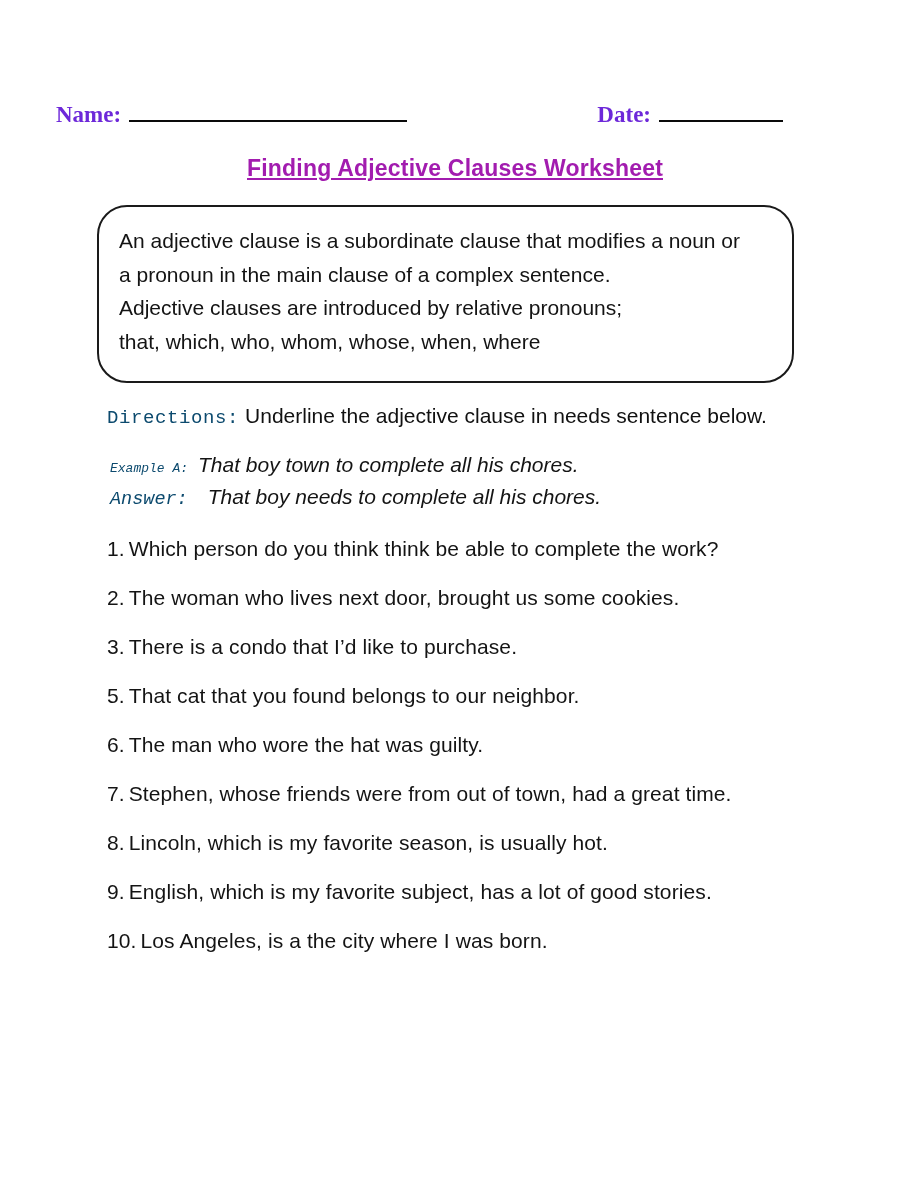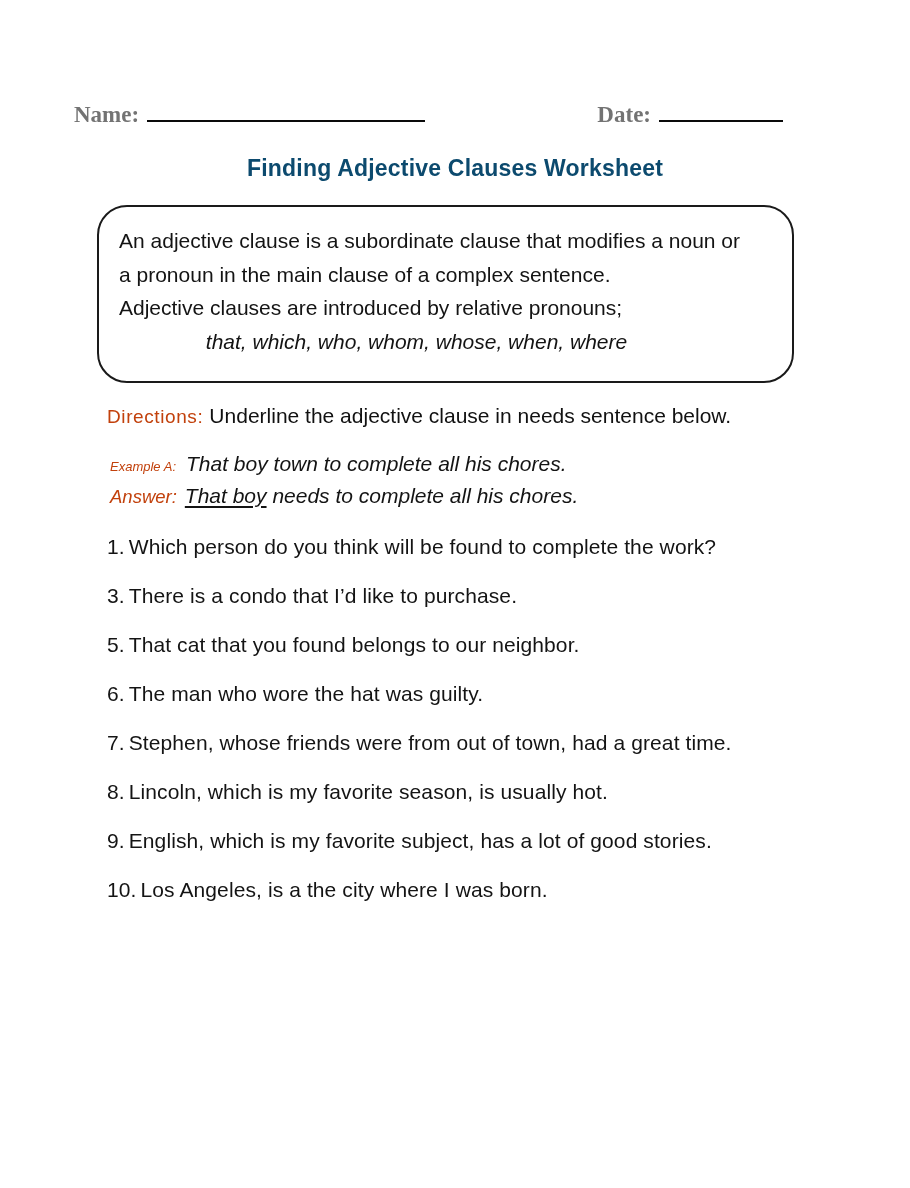--- a/index.html
+++ b/index.html
@@ -9,69 +9,69 @@
     background:#ffffff;
     margin:0 auto;
     font-family:"Liberation Sans", sans-serif;
     color:#111111;
     overflow:hidden;
   }
   
   .header-row{
     display:flex;
     justify-content:space-between;
-    padding:100px 127px 0 74px;
+    padding:100px 127px 0 56px;
     font-family:"Liberation Serif", serif;
     font-weight:bold;
     font-size:23px;
-    color:#737373;
+    color:#6d28d9;
   }
   .blank-line{
     display:inline-block;
     border-bottom:2px solid #0a0a0a;
     height:20px;
     margin-left:8px;
   }
   .name-line{width:278px;}
   .date-line{width:124px;}
 
   .worksheet-title{
     margin-top:27px;
     text-align:center;
     font-size:23px;
     font-weight:bold;
-    color:#0c4a6e;
+    color:#a21caf;
     letter-spacing:0.2px;
+    text-decoration:underline;
   }
 
   .definition-box{
     box-sizing:border-box;
     margin:23px 0 0 97px;
     width:697px;
     height:178px;
     border:2px solid #1a1a1a;
     border-radius:30px;
     padding:17px 18px 4px 20px;
     font-size:21px;
     line-height:33.5px;
     color:#141414;
   }
   .definition-box .pronouns{
-    font-style:italic;
-    text-align:center;
+    text-align:left;
     padding-right:60px;
   }
 
   .directions-row{
     margin:21px 0 0 107px;
     font-size:21px;
   }
   .label-font{
-    font-family:Liberation Sans, sans-serif;
-    color:#c2410c;
+    font-family:Liberation Mono, monospace;
+    color:#0c4a6e;
     text-align:center;
   }
   .directions-label{
     font-size:19px;
     letter-spacing:0.6px;
     margin-right:6px;
   }
   .example-row{
     margin:24px 0 0 110px;
     font-size:21px;
@@ -89,23 +89,23 @@
     font-style:italic;
     color:#141414;
   }
   .answer-label{
     font-size:18.5px;
     font-style:italic;
     margin-right:8px;
     margin-top:47px;
   }
   .underlined-part{
-    text-decoration:underline;
     text-decoration-thickness:2px;
     text-underline-offset:3px;
+    margin-left:12px;
   }
 
   .questions{
     margin:26px 0 0 107px;
   }
   .question-row{
     font-size:21px;
     line-height:26px;
     margin-top:23px;
     color:#141414;
@@ -143,21 +143,22 @@
 
   <div class="example-row">
     <span class="label-font example-label">Example A:</span><span>That boy town to complete all his chores.</span>
   </div>
 
   <div class="answer-row">
     <span class="label-font answer-label">Answer:</span><span class="underlined-part">That boy</span> <span>needs to complete all his chores.</span>
   </div>
 
   <div class="questions">
-    <div class="question-row"><span class="q-num">1.</span><span>Which person do you think will be found to complete the work?</span></div>
+    <div class="question-row"><span class="q-num">1.</span><span>Which person do you think think be able to complete the work?</span></div>
+    <div class="question-row"><span class="q-num">2.</span><span>The woman who lives next door, brought us some cookies.</span></div>
     <div class="question-row"><span class="q-num">3.</span><span>There is a condo that I’d like to purchase.</span></div>
     <div class="question-row"><span class="q-num">5.</span><span>That cat that you found belongs to our neighbor.</span></div>
     <div class="question-row"><span class="q-num">6.</span><span>The man who wore the hat was guilty.</span></div>
     <div class="question-row"><span class="q-num">7.</span><span>Stephen, whose friends were from out of town, had a great time.</span></div>
     <div class="question-row"><span class="q-num">8.</span><span>Lincoln, which is my favorite season, is usually hot.</span></div>
     <div class="question-row"><span class="q-num">9.</span><span>English, which is my favorite subject, has a lot of good stories.</span></div>
     <div class="question-row"><span class="q-num">10.</span><span>Los Angeles, is a the city where I was born.</span></div>
   </div>
 
 </div>

